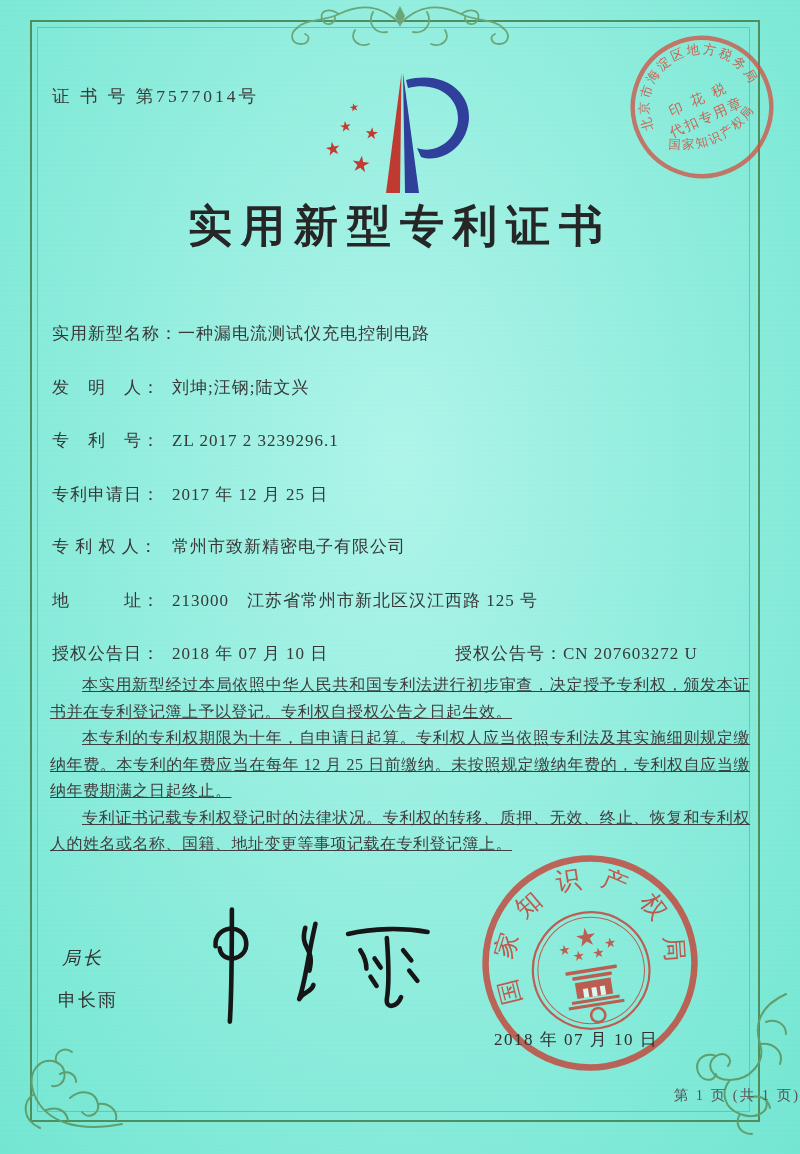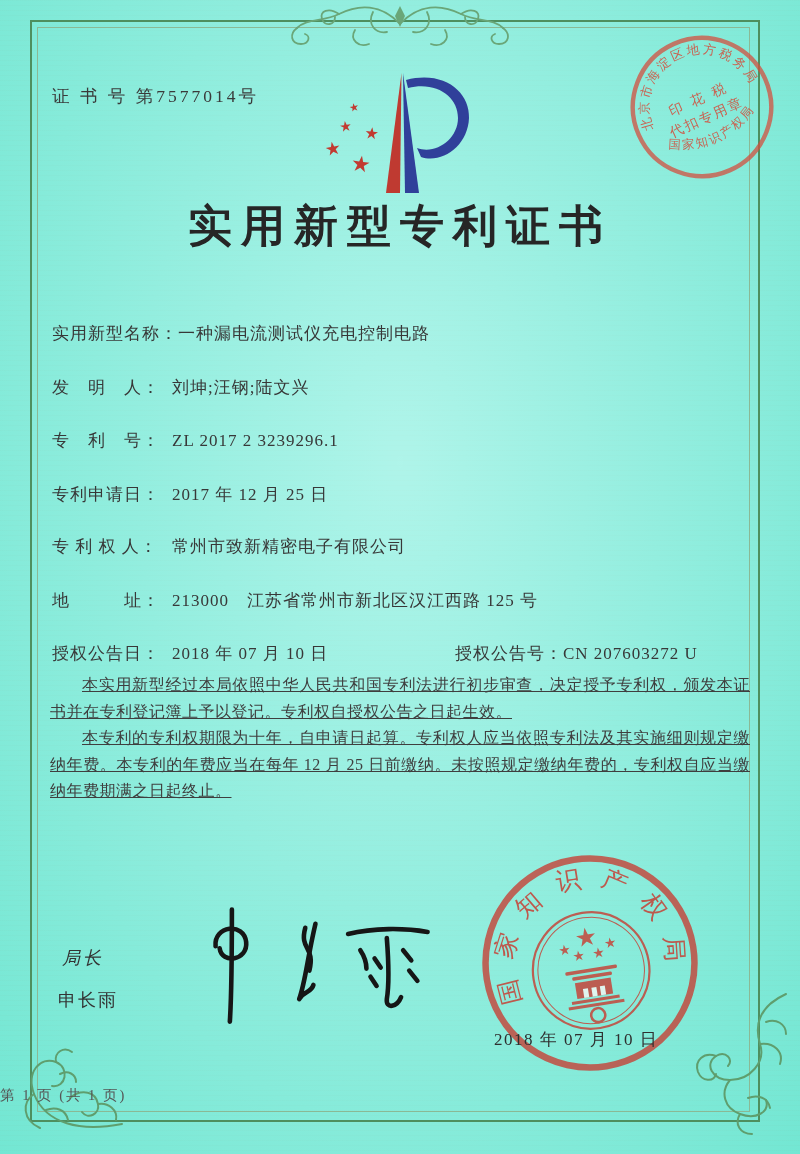--- a/index.html
+++ b/index.html
@@ -34,21 +34,21 @@
   .frow2{position:absolute;left:455px;font-size:17px;color:#383838;letter-spacing:1px;z-index:3;white-space:nowrap;}
   .body-text{position:absolute;left:50px;top:672px;width:700px;z-index:3;
     font-size:16px;line-height:26.5px;color:#3f3f3f;text-align:justify;letter-spacing:.5px;text-decoration:underline;}
   .body-text p{margin:0;text-indent:2em;}
   .director-label{position:absolute;left:62px;top:946px;font-size:18px;letter-spacing:3px;color:#333;z-index:3;font-style:italic;}
   .director-name{position:absolute;left:58px;top:988px;font-size:18px;letter-spacing:2px;color:#333;z-index:3;}
   .signature{position:absolute;left:185px;top:896px;z-index:3;}
   .seal{position:absolute;left:477px;top:850px;z-index:3;opacity:.93;}
   .seal-date{position:absolute;left:494px;top:1028px;font-size:17px;letter-spacing:1.5px;
     color:#2f2f2f;z-index:4;}
-  .footer{position:absolute;left:0;top:1086px;width:800px;text-align:left;
+  .footer{position:absolute;left:0;top:1086px;width:800px;text-align:right;
     font-size:14.5px;letter-spacing:2px;color:#555;z-index:3;}
   .stamp-text{font-family:"Liberation Serif","DejaVu Serif",serif;}
 </style>
 </head>
 <body>
 
 <div class="page">
 
   <div class="frame-outer"></div>
   <div class="frame-inner"></div>
@@ -147,20 +147,21 @@
   <div class="frow" style="top:642px">
     <span class="flabel">授权公告日：</span><span>2018 年 07 月 10 日</span>
   </div>
   <div class="frow2" style="top:642px">
     <span>授权公告号：</span><span>CN 207603272 U</span>
   </div>
 
   <div class="body-text">
     <p>本实用新型经过本局依照中华人民共和国专利法进行初步审查，决定授予专利权，颁发本证书并在专利登记簿上予以登记。专利权自授权公告之日起生效。</p>
     <p>本专利的专利权期限为十年，自申请日起算。专利权人应当依照专利法及其实施细则规定缴纳年费。本专利的年费应当在每年 12 月 25 日前缴纳。未按照规定缴纳年费的，专利权自应当缴纳年费期满之日起终止。</p>
+    <p>专利证书记载专利权登记时的法律状况。专利权的转移、质押、无效、终止、恢复和专利权人的姓名或名称、国籍、地址变更等事项记载在专利登记簿上。</p>
   </div>
 
   <div class="director-label">局长</div>
   <div class="director-name">申长雨</div>
 
   <svg class="signature" width="265" height="135" viewBox="0 0 260 130">
     <g stroke="#161616" stroke-width="4.5" fill="none" stroke-linecap="round" stroke-linejoin="round">
       <path d="M30,48 C28,28 58,24 60,44 C62,62 36,66 34,50"></path>
       <path d="M46,12 C46,50 46,92 44,122"></path>
       <path d="M118,30 C112,52 128,48 122,72"></path>

